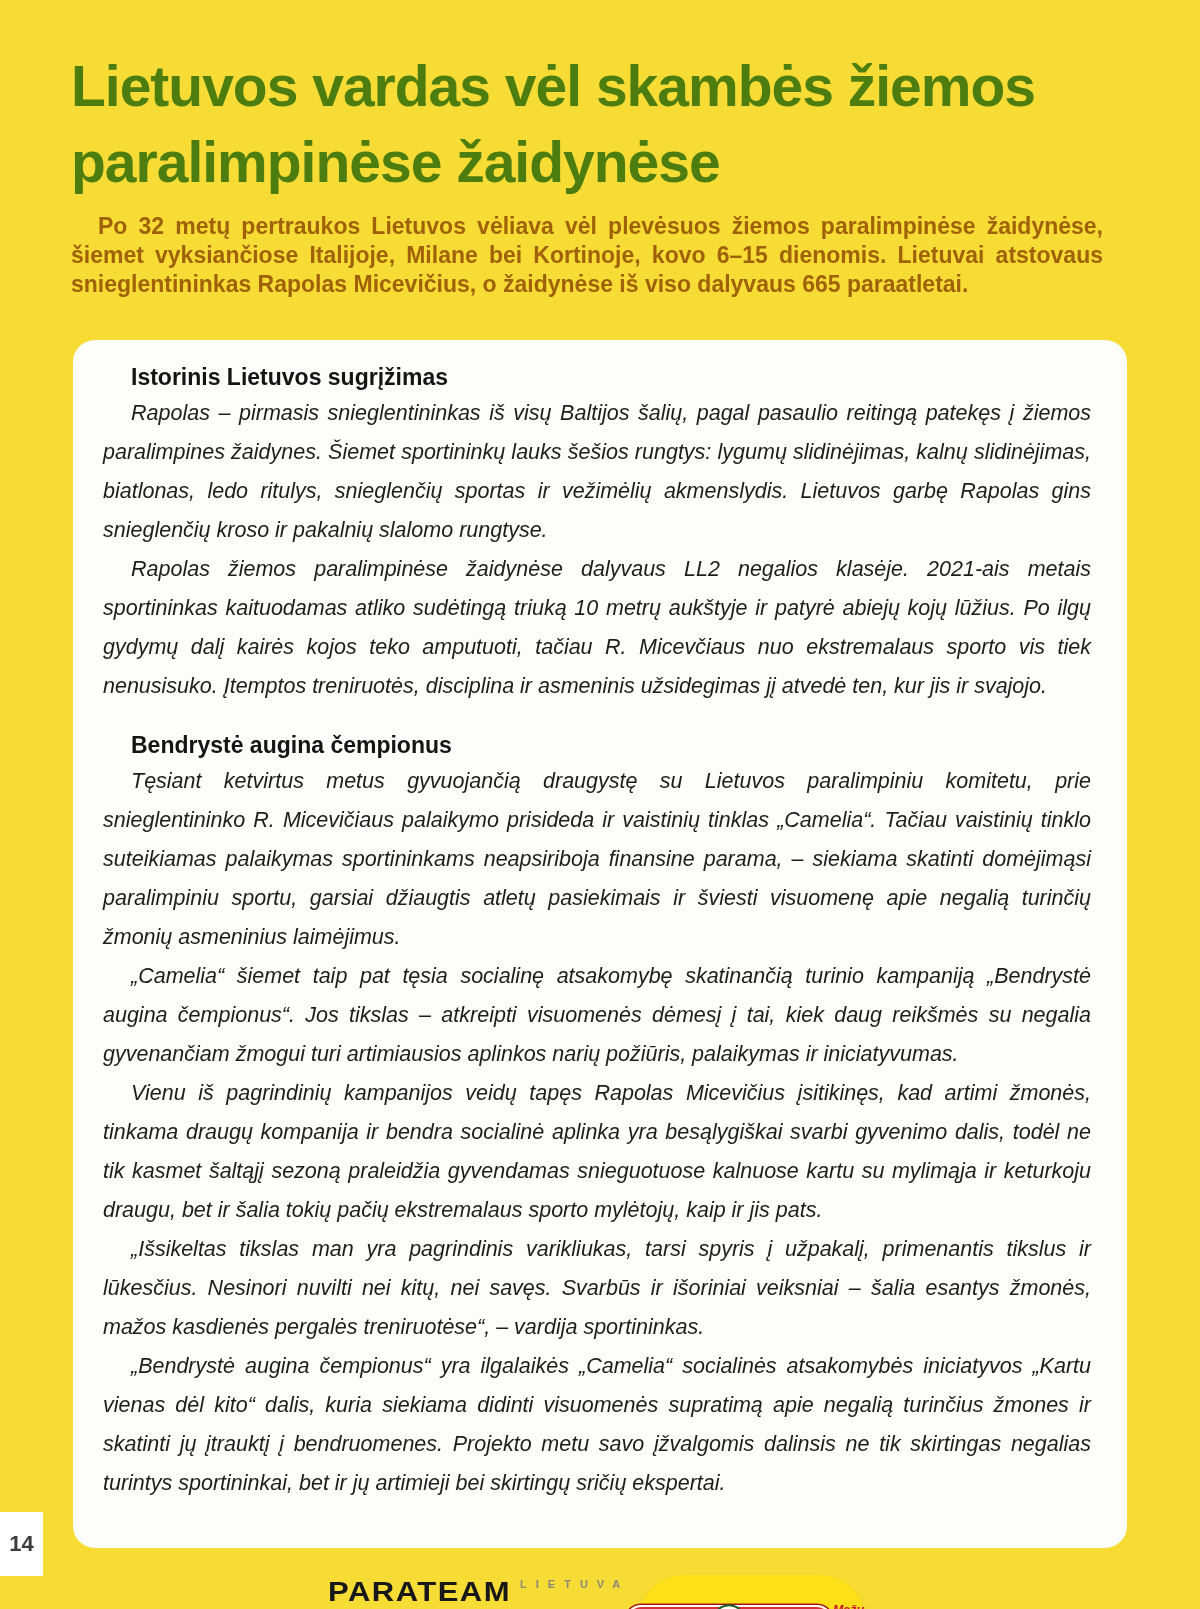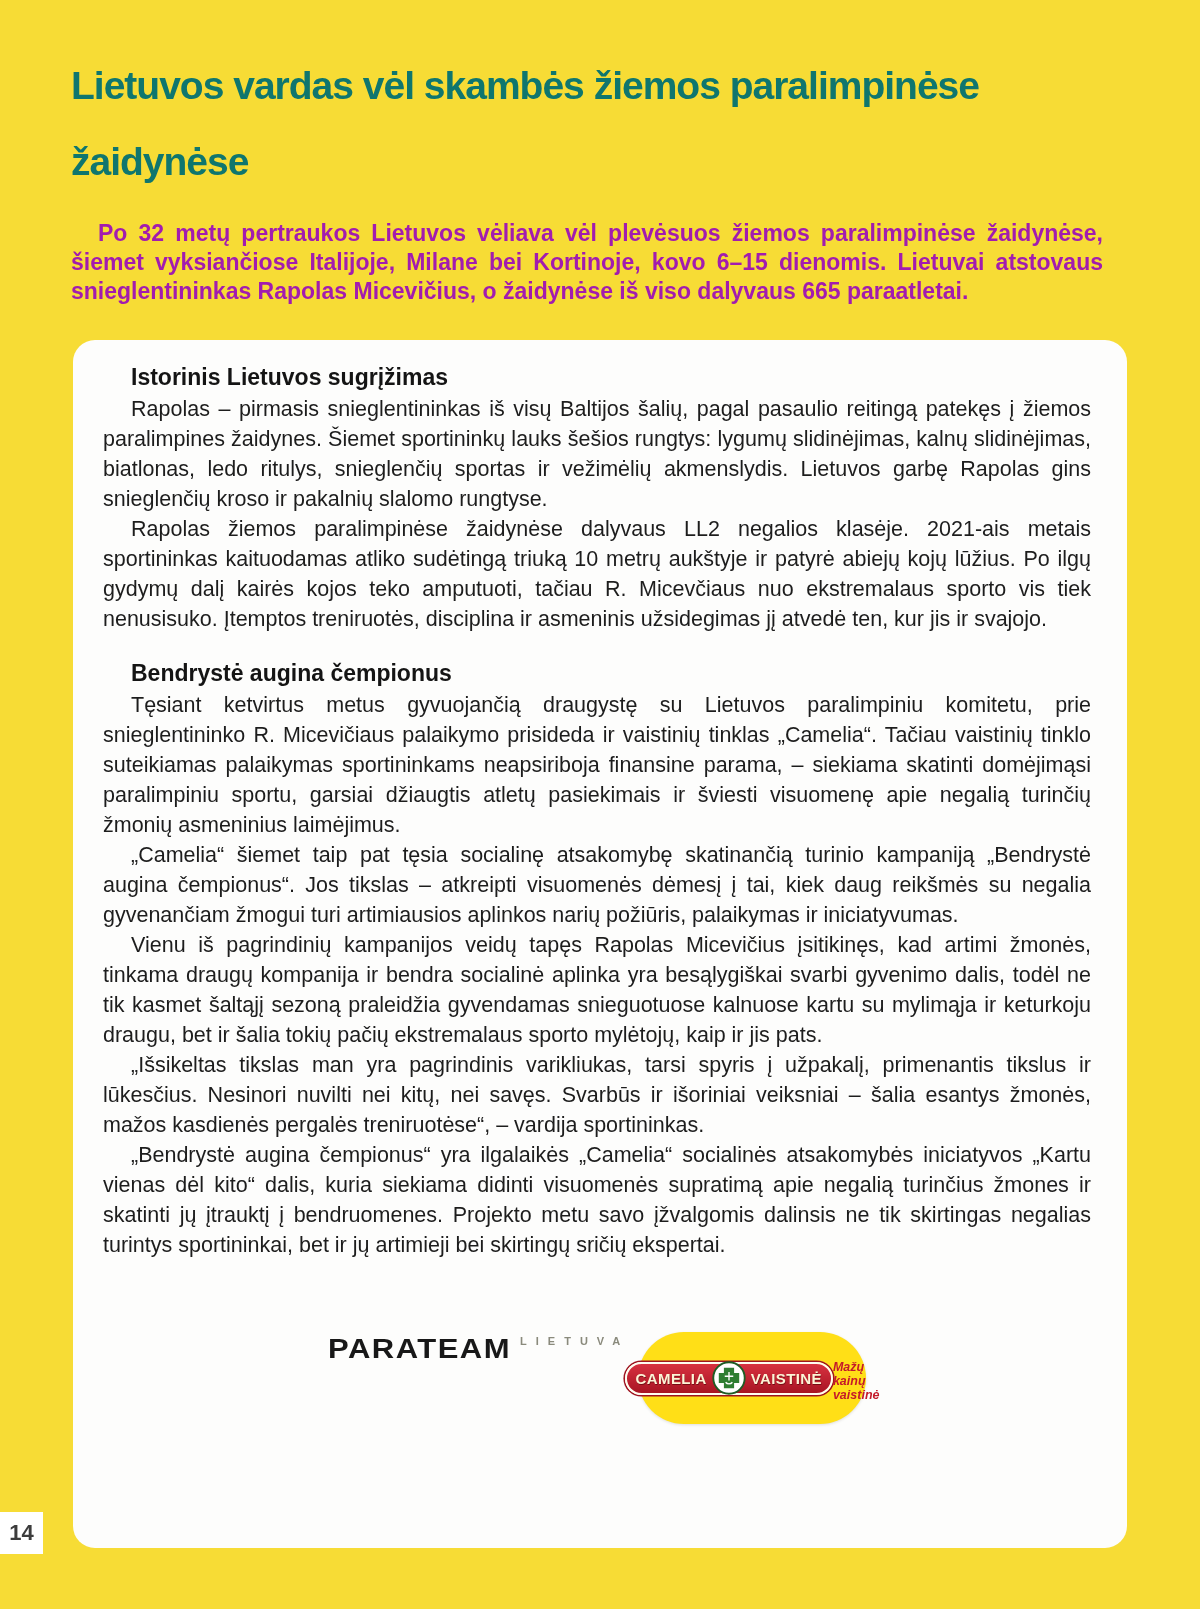--- a/index.html
+++ b/index.html
@@ -13,38 +13,37 @@
     width: 1200px;
     height: 1609px;
     background: #f7dc35;
     overflow: hidden;
   }
   .page-title {
     position: absolute;
     left: 71px;
     top: 48px;
     width: 1050px;
-    font-size: 39px;
+    font-size: 57px;
     line-height: 76px;
     font-weight: 800;
     letter-spacing: -1px;
-    color: #0f766e;
+    color: #4d7c0f;
   }
   .intro {
     position: absolute;
     left: 71px;
     top: 212px;
     width: 1032px;
     font-size: 23px;
     line-height: 29px;
     font-weight: 700;
-    color: #a21caf;
+    color: #a16207;
     text-align: justify;
     text-indent: 27px;
-    margin-top: 7px;
   }
   .article-card {
     position: absolute;
     left: 73px;
     top: 340px;
     width: 1054px;
     height: 1208px;
     background: #fdfdfc;
     border-radius: 22px;
     padding: 24px 36px 0 30px;
@@ -52,24 +51,25 @@
   .section-heading {
     font-size: 23px;
     font-weight: 700;
     color: #141414;
     margin-left: 28px;
     margin-bottom: 3px;
   }
   .section-heading.second { margin-top: 26px; }
   .article-card p.body-par {
     font-size: 21.5px;
-    line-height: 30px;
+    line-height: 39px;
     color: #1d1d1d;
     text-align: justify;
     text-indent: 28px;
+    font-style: italic;
   }
   .logos-row {
     margin-top: 30px;
     display: flex;
     justify-content: center;
     align-items: flex-start;
     gap: 110px;
   }
   
   .parateam-logo { display: flex; flex-direction: row; align-items: center; width: 200px; }
@@ -133,21 +133,21 @@
     font-weight: 700;
     font-style: italic;
     color: #c41a2a;
   }
   
   .page-number-tab {
     position: absolute;
     left: 0;
     top: 1512px;
     width: 43px;
-    height: 42px;
+    height: 64px;
     background: #ffffff;
     display: flex;
     align-items: center;
     justify-content: center;
   }
   .page-number-tab span {
     font-size: 22px;
     font-weight: 700;
     color: #3c3c3c;
   }

